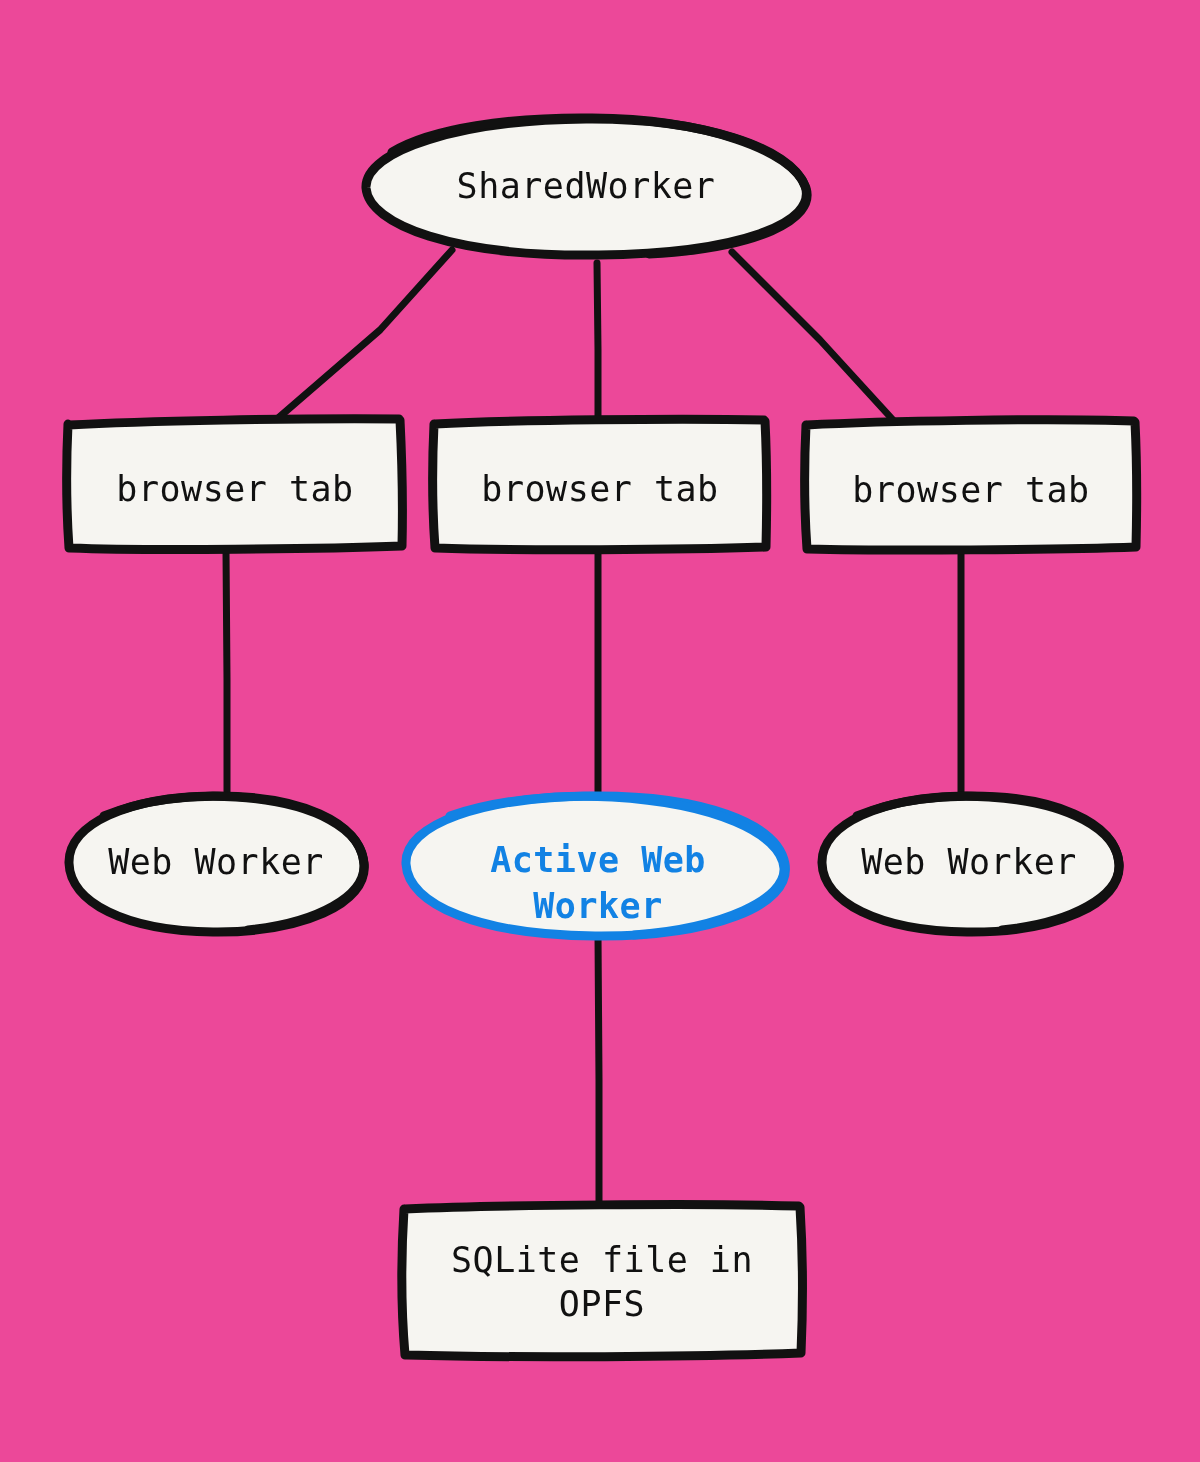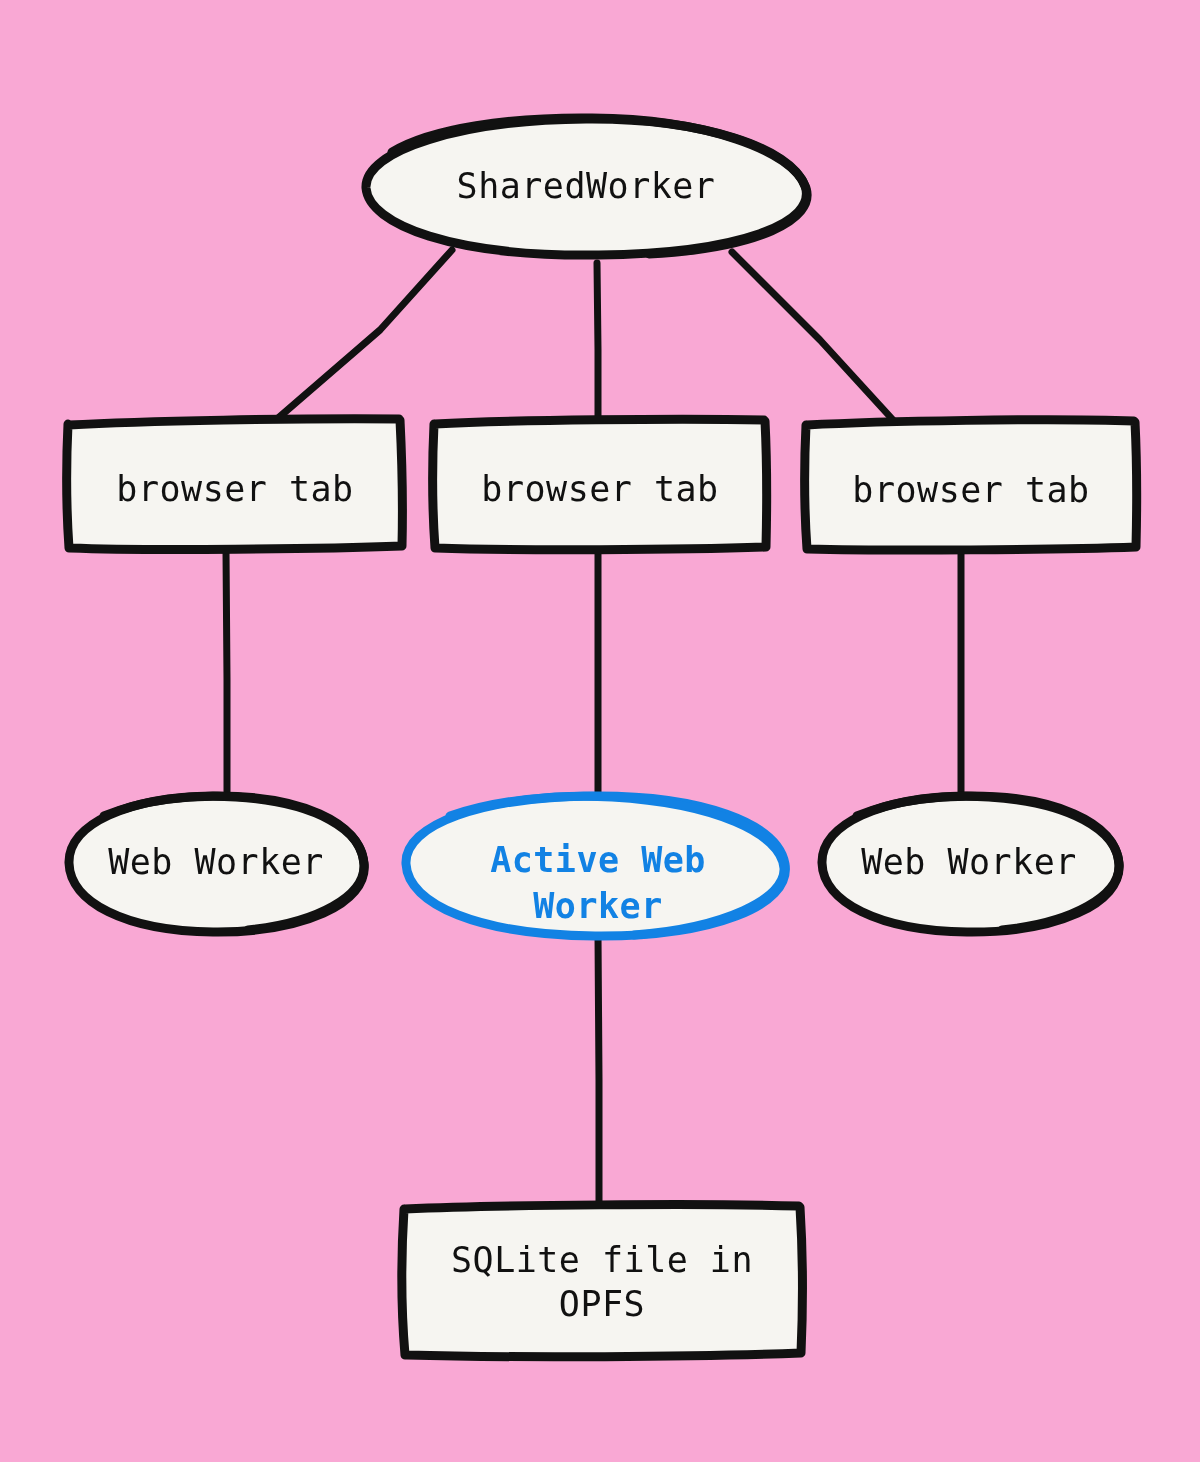--- a/index.html
+++ b/index.html
@@ -11,21 +11,21 @@
   body {
     width: 1200px;
     height: 1462px;
     overflow: hidden;
     font-family: "DejaVu Sans Mono", "Liberation Mono", monospace;
   }
   #diagram-root {
     position: relative;
     width: 1200px;
     height: 1462px;
-    background: #f9a8d4;
+    background: #ec4899;
   }
   svg.canvas {
     position: absolute;
     inset: 0;
     width: 1200px;
     height: 1462px;
     display: block;
   }
   .node-label {
     font-family: "DejaVu Sans Mono", "Liberation Mono", monospace;

